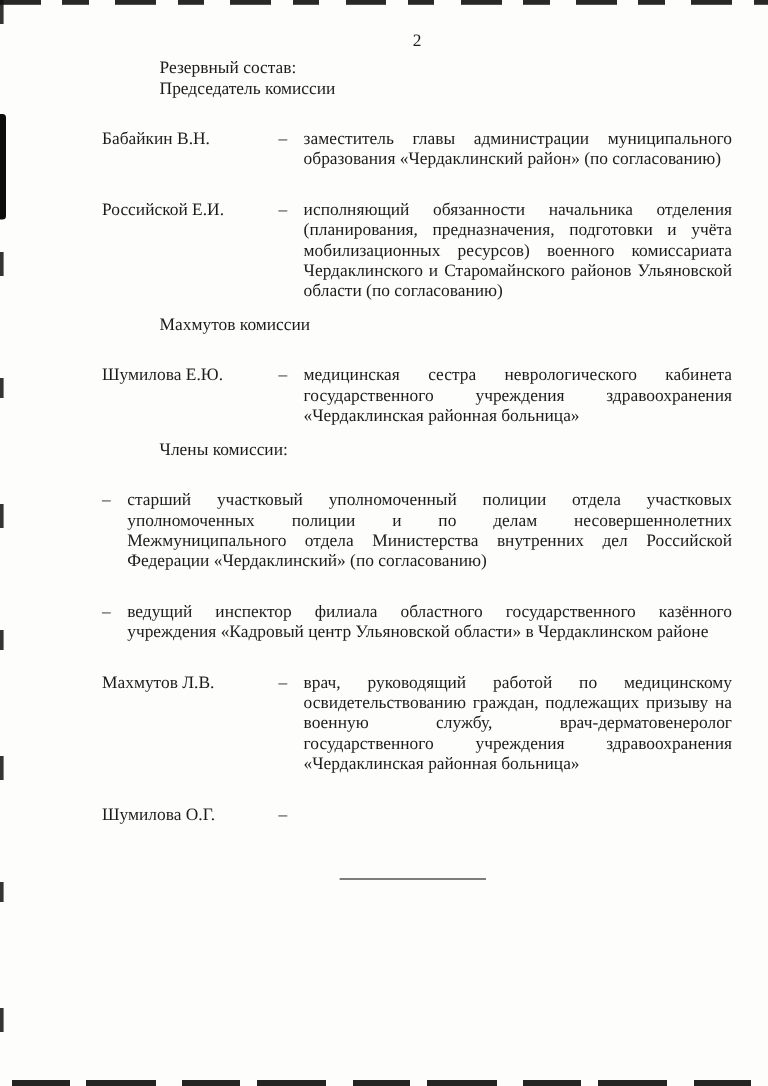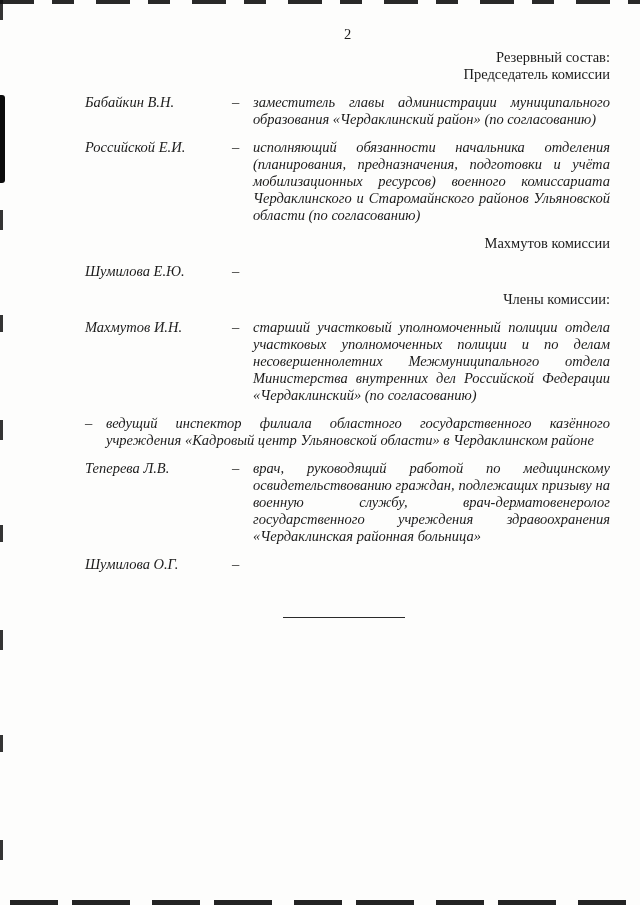--- a/index.html
+++ b/index.html
@@ -25,31 +25,29 @@
   .page-number {
     text-align: center;
     font-size: 14.5px;
     line-height: 17px;
     margin-bottom: 6px;
   }
   .heading {
     margin-left: 48px;
     font-size: 14.5px;
     line-height: 17px;
-    text-align: right;
   }
   .heading.gap-above {
     margin-top: 11px;
   }
   .entry {
     display: flex;
-    margin-top: 11px;
+    margin-top: 25px;
     font-size: 14.5px;
     line-height: 17px;
-    font-style: italic;
   }
   .entry .name {
     width: 147px;
     flex: 0 0 147px;
   }
   .entry .dash {
     width: 21px;
     flex: 0 0 21px;
   }
   .entry .desc {
@@ -130,37 +128,37 @@
       <span class="name">Российской Е.И.</span>
       <span class="dash">–</span>
       <span class="desc">исполняющий обязанности начальника отделения (планирования, предназначения, подготовки и учёта мобилизационных ресурсов) военного комиссариата Чердаклинского и Старомайнского районов Ульяновской области (по согласованию)</span>
     </div>
 
     <div class="heading gap-above">Махмутов комиссии</div>
 
     <div class="entry">
       <span class="name">Шумилова Е.Ю.</span>
       <span class="dash">–</span>
+      <span class="desc">медицинская сестра неврологического кабинета государственного учреждения здравоохранения «Чердаклинская районная больница»</span>
     </div>
 
     <div class="heading gap-above">Члены комиссии:</div>
 
     <div class="entry">
-      <span class="name">Махмутов И.Н.</span>
       <span class="dash">–</span>
       <span class="desc">старший участковый уполномоченный полиции отдела участковых уполномоченных полиции и по делам несовершеннолетних Межмуниципального отдела Министерства внутренних дел Российской Федерации «Чердаклинский» (по согласованию)</span>
     </div>
 
     <div class="entry">
       <span class="dash">–</span>
       <span class="desc">ведущий инспектор филиала областного государственного казённого учреждения «Кадровый центр Ульяновской области» в Чердаклинском районе</span>
     </div>
 
     <div class="entry">
-      <span class="name">Теперева Л.В.</span>
+      <span class="name">Махмутов Л.В.</span>
       <span class="dash">–</span>
       <span class="desc">врач, руководящий работой по медицинскому освидетельствованию граждан, подлежащих призыву на военную службу, врач-дерматовенеролог государственного учреждения здравоохранения «Чердаклинская районная больница»</span>
     </div>
 
     <div class="entry">
       <span class="name">Шумилова О.Г.</span>
       <span class="dash">–</span>
     </div>
 
     <div class="separator-line"></div>

